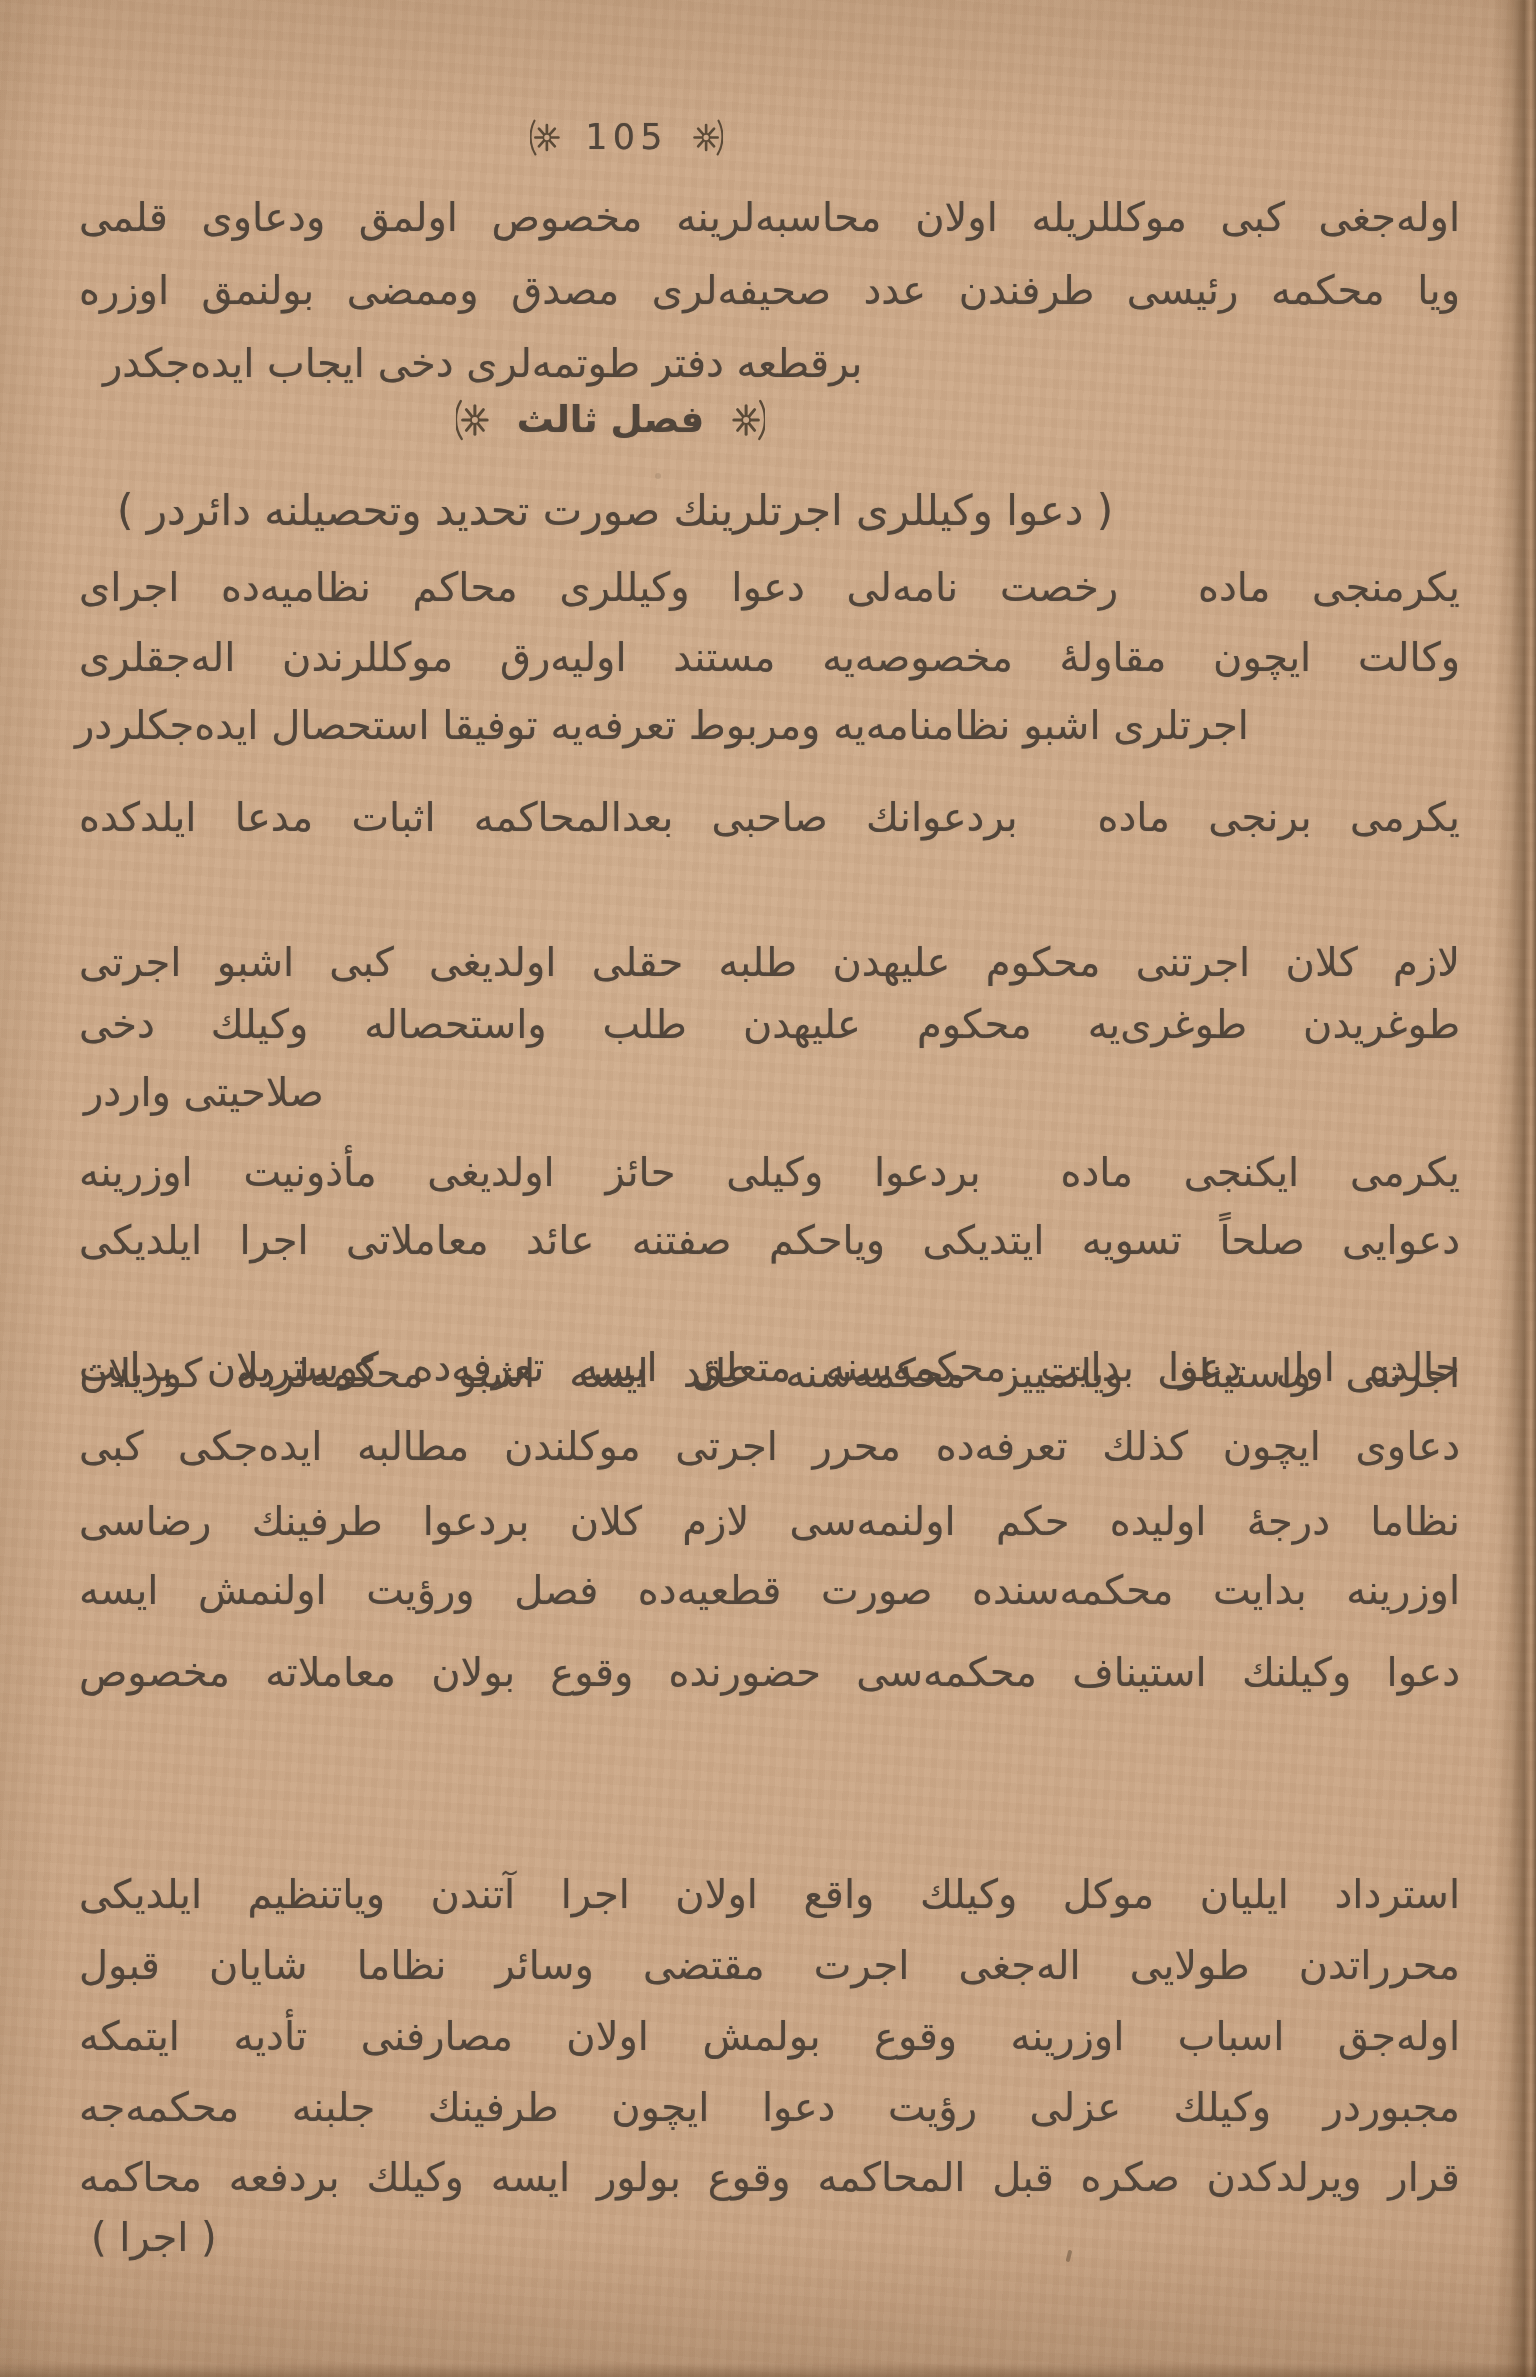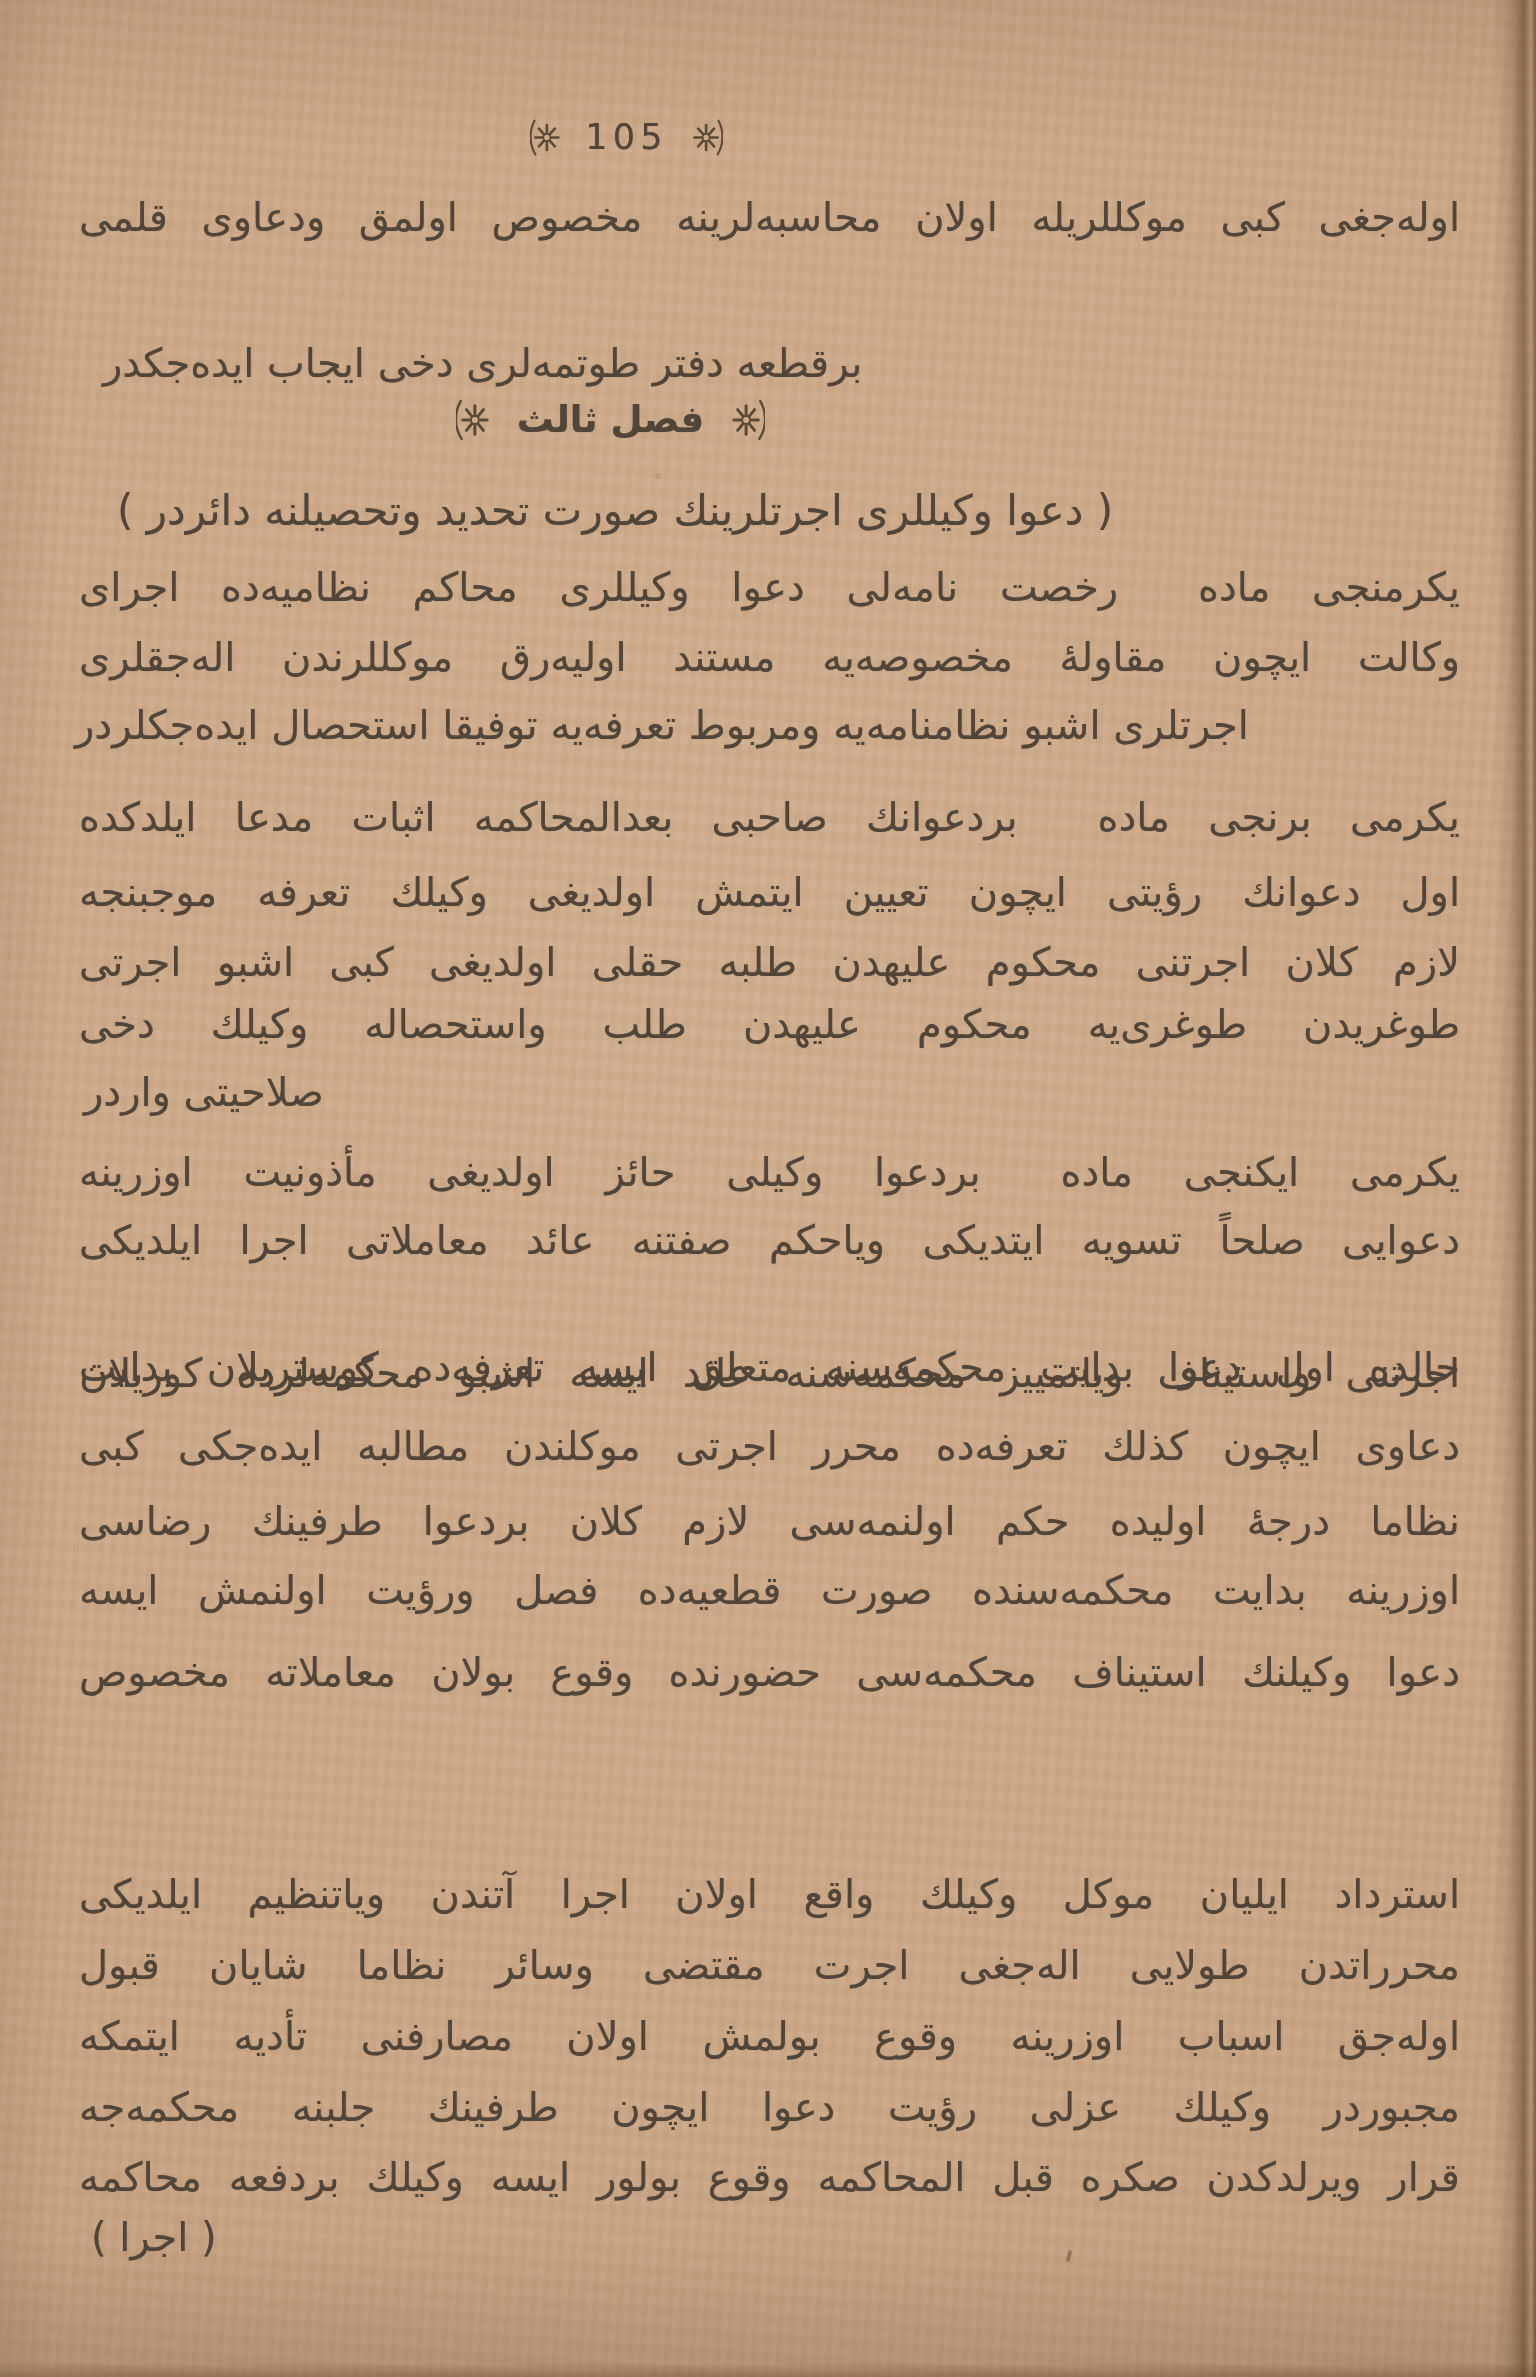--- a/index.html
+++ b/index.html
@@ -78,20 +78,21 @@
         <line x1="17" y1="8" x2="17" y2="36"></line>
         <line x1="4" y1="22" x2="30" y2="22"></line>
         <line x1="8" y1="12" x2="26" y2="32"></line>
         <line x1="26" y1="12" x2="8" y2="32"></line>
       </g>
       <circle cx="17" cy="22" r="4" fill="#cdab8c" stroke="#5b4a37" stroke-width="2"></circle>
     </svg>
   </div>
 
   <div class="ln full ink" style="top:190px">اوله‌جغى كبى موكللريله اولان محاسبه‌لرينه مخصوص اولمق ودعاوى قلمى</div>
+  <div class="ln full ink" style="top:263px">ويا محكمه رئيسى طرفندن عدد صحيفه‌لرى مصدق وممضى بولنمق اوزره</div>
   <div class="ln shortl ink" style="top:336px;left:104px">برقطعه دفتر طوتمه‌لرى دخى ايجاب ايده‌جكدر</div>
 
   <div class="heading-row ink">
     <svg class="fleuron" width="34" height="42" viewBox="0 0 36 44">
       <path d="M31 2 C 38 14, 38 30, 30 42" fill="none" stroke="#5b4a37" stroke-width="2.6" stroke-linecap="round"></path>
       <g stroke="#5b4a37" stroke-width="3.2" stroke-linecap="round">
         <line x1="16" y1="7" x2="16" y2="37"></line>
         <line x1="3" y1="22" x2="29" y2="22"></line>
         <line x1="7" y1="11" x2="25" y2="33"></line>
         <line x1="25" y1="11" x2="7" y2="33"></line>
@@ -111,21 +112,20 @@
     </svg>
   </div>
 
   <div class="ln shortl subtitle ink" style="top:483px;left:118px">( دعوا وكيللرى اجرتلرينك صورت تحديد وتحصيلنه دائردر )</div>
 
   <div class="ln full ink" style="top:560px">يكرمنجى ماده  رخصت نامه‌لى دعوا وكيللرى محاكم نظاميه‌ده اجراى</div>
   <div class="ln full ink" style="top:630px">وكالت ايچون مقاولهٔ مخصوصه‌يه مستند اوليه‌رق موكللرندن اله‌جقلرى</div>
   <div class="ln shortl ink" style="top:698px;left:76px">اجرتلرى اشبو نظامنامه‌يه ومربوط تعرفه‌يه توفيقا استحصال ايده‌جكلردر</div>
 
   <div class="ln full ink" style="top:790px">يكرمى برنجى ماده  بردعوانك صاحبى بعدالمحاكمه اثبات مدعا ايلدكده</div>
-  <div class="ln full ink" style="top:865px">اول دعوانك رؤيتى ايچون تعيين ايتمش اولديغى وكيلك تعرفه موجبنجه</div>
   <div class="ln full ink" style="top:997px">طوغريدن طوغرى‌يه محكوم عليهدن طلب واستحصاله وكيلك دخى</div>
   <div class="ln full ink" style="top:935px">لازم كلان اجرتنى محكوم عليهدن طلبه حقلى اولديغى كبى اشبو اجرتى</div>
   <div class="ln shortl ink" style="top:1065px;left:85px">صلاحيتى واردر</div>
 
   <div class="ln full ink" style="top:1145px">يكرمى ايكنجى ماده  بردعوا وكيلى حائز اولديغى مأذونيت اوزرينه</div>
   <div class="ln full ink" style="top:1213px">دعوايى صلحاً تسويه ايتديكى وياحكم صفتنه عائد معاملاتى اجرا ايلديكى</div>
   <div class="ln full ink" style="top:1340px">حالده اول دعوا بدايت محكمه‌سنه متعلق ايسه تعرفه‌ده كوستريلان بدايت</div>
   <div class="ln full ink" style="top:1346px">اجرتنى واستيناف وياتمييز محكمه‌سنه عائد ايسه اشبو محكمه‌لرده كوريلان</div>
   <div class="ln full ink" style="top:1419px">دعاوى ايچون كذلك تعرفه‌ده محرر اجرتى موكلندن مطالبه ايده‌جكى كبى</div>
   <div class="ln full ink" style="top:1494px">نظاما درجهٔ اوليده حكم اولنمه‌سى لازم كلان بردعوا طرفينك رضاسى</div>

